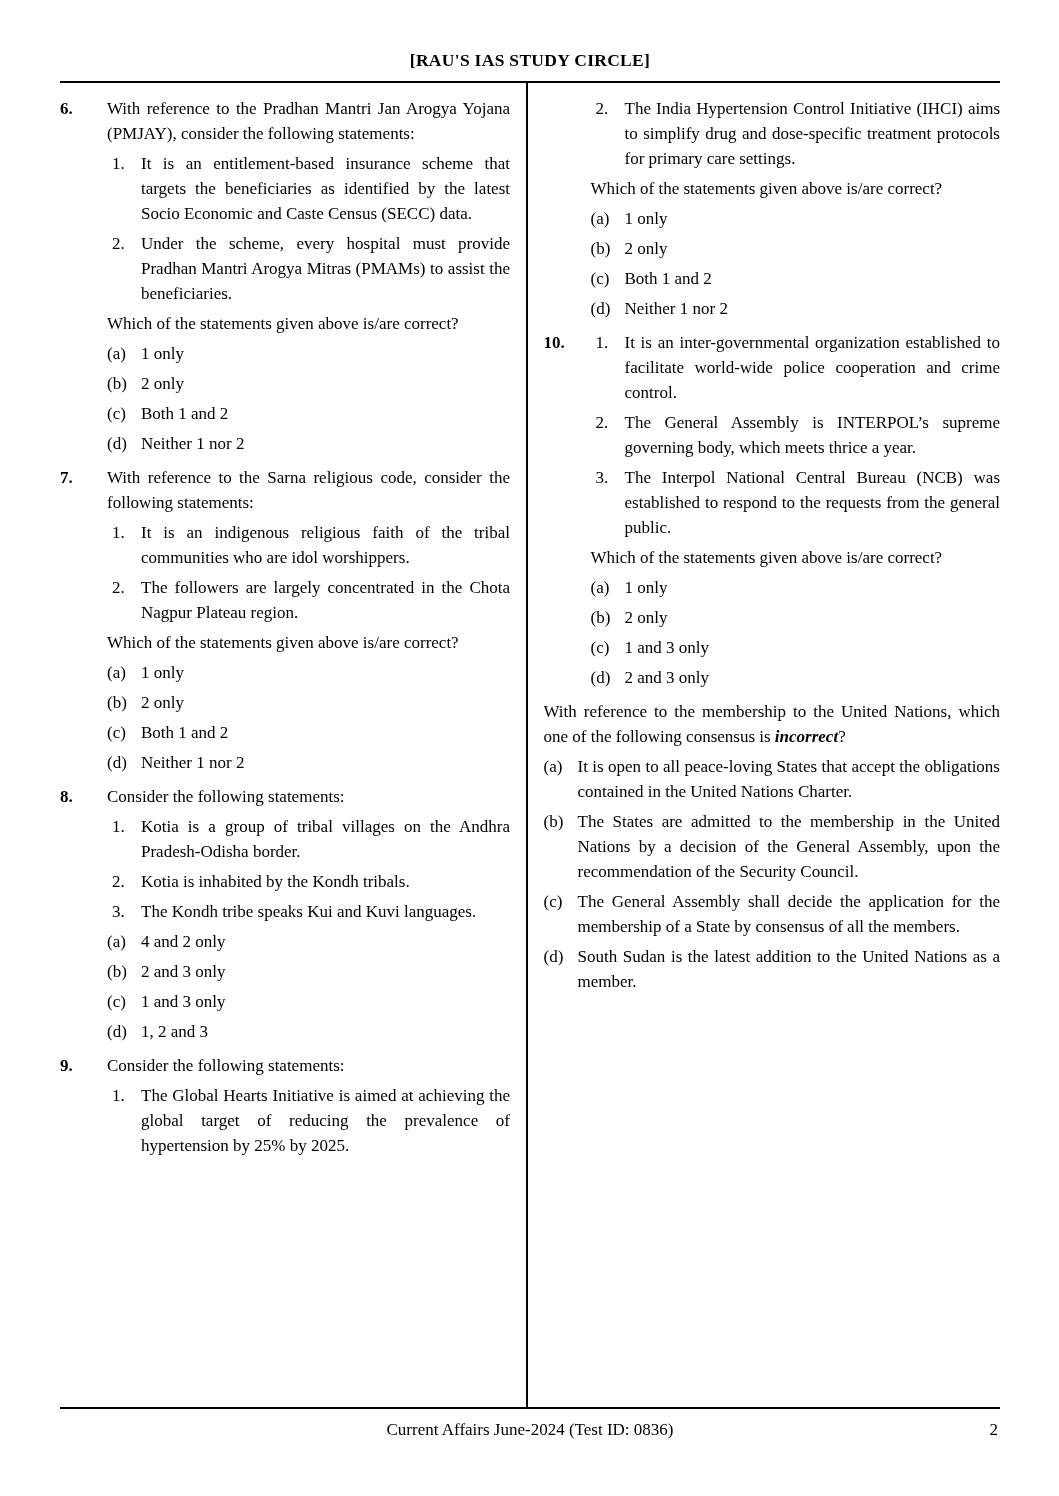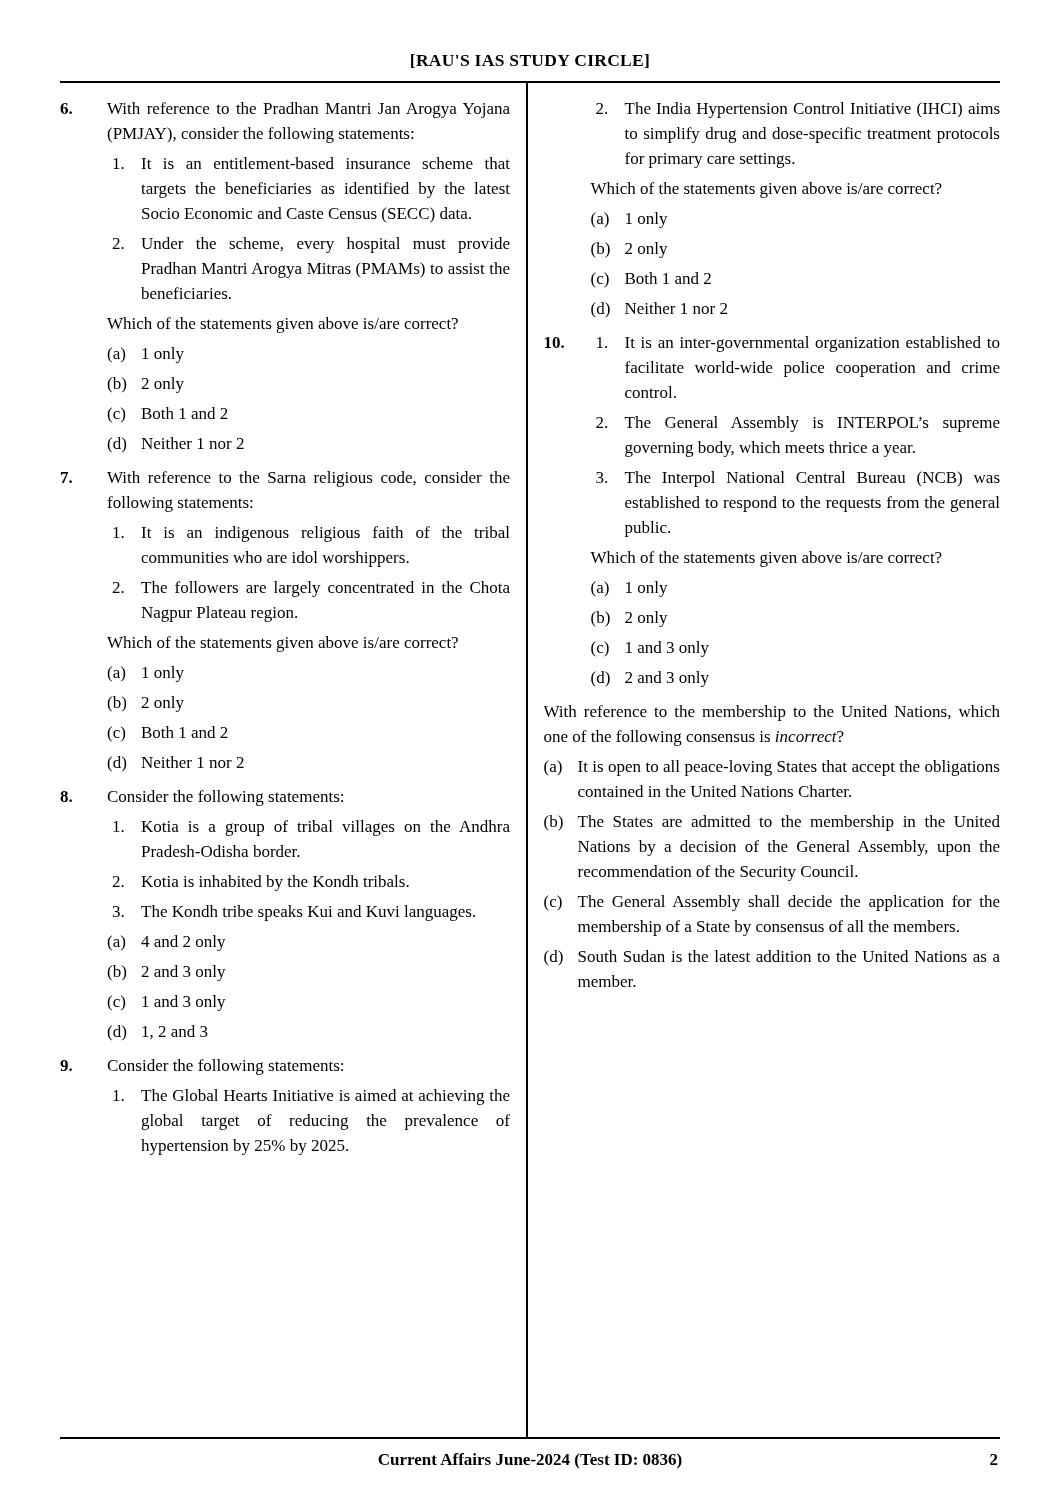--- a/index.html
+++ b/index.html
@@ -1,20 +1,20 @@
 <!DOCTYPE html>
 <html><head>
 <meta charset="utf-8">
 <style>
   * { margin: 0; padding: 0; box-sizing: border-box; }
   html, body { background: #ffffff; }
   .page {
     width: 1059px;
     height: 1496px;
-    padding: 48px 59px 24px 60px;
+    padding: 48px 59px 54px 60px;
     display: flex;
     flex-direction: column;
     background: #ffffff;
     color: #000000;
     font-family: "Liberation Serif", "DejaVu Serif", serif;
     font-size: 17px;
     line-height: 25px;
     overflow: hidden;
   }
   .page-header {
@@ -56,28 +56,28 @@
   }
   .q-body { flex: 1; min-width: 0; }
   .q-body > * + * { margin-top: 5px; }
   .q-text { text-align: justify; }
   .stmt-row { display: flex; padding-left: 5px; }
   .stmt-num { width: 29px; flex-shrink: 0; }
   .stmt-text { flex: 1; min-width: 0; }
   .opt-row { display: flex; }
   .opt-label { width: 34px; flex-shrink: 0; }
   .opt-text { flex: 1; min-width: 0; }
-  .em-strong { font-weight: normal; font-style: italic; }
+  .em-strong { font-weight: bold; font-style: italic; }
   .page-footer {
     flex-shrink: 0;
     border-top: 2px solid #000;
     padding-top: 8px;
     position: relative;
     text-align: center;
-    font-weight: bold;
+    font-weight: normal;
   }
   .footer-page {
     position: absolute;
     right: 2px;
     top: 8px;
   }
 </style>
 </head>
 <body>
 

